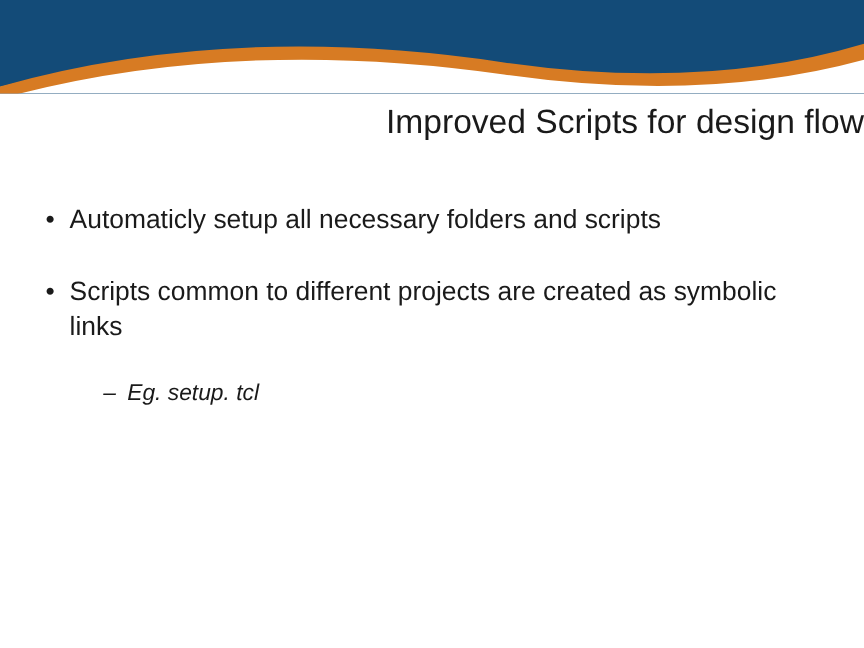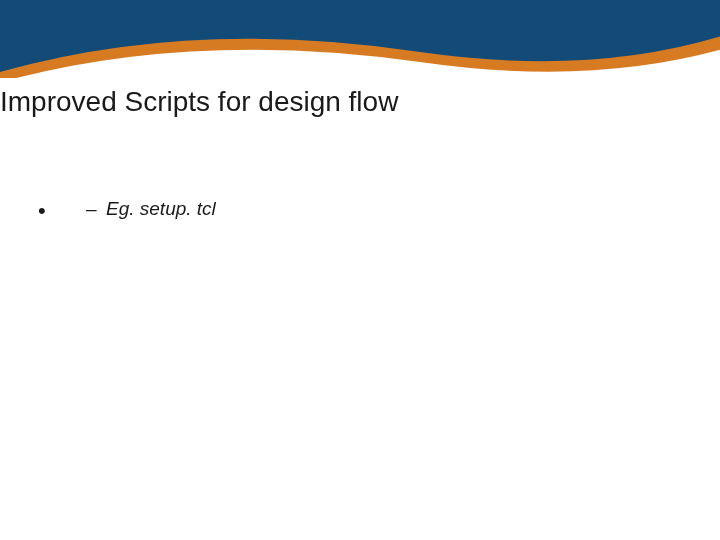--- a/index.html
+++ b/index.html
@@ -12,21 +12,21 @@
     height: 78px;
     background: #134b78;
     overflow: hidden;
   }
   .banner svg { position: absolute; top: 0; left: 0; }
 
   .title {
     position: absolute;
     top: 86px;
     left: 0; right: 0;
-    text-align: left;
+    text-align: right;
     font-size: 28px;
     color: #1a1a1a;
     font-weight: 400;
   }
 
   .content {
     position: absolute;
     top: 168px;
     left: 30px;
     right: 30px;
@@ -79,20 +79,24 @@
     <path d="M -20 78 Q 180 20 420 55 Q 600 80 740 35 L 740 78 Z" fill="#ffffff"></path>
     <path d="M -20 78 Q 180 16 420 52 Q 600 78 740 30 L 740 44 Q 600 88 420 62 Q 180 28 -20 88 Z" fill="#d77b23"></path>
   </svg>
 </div>
 
 <h1 class="title">Improved Scripts for design flow</h1>
 
 <div class="content">
   <ul class="top">
     <li>
+      <span class="li-text">Automaticly setup all necessary folders and scripts</span>
+    </li>
+    <li>
+      <span class="li-text">Scripts common to different projects are created as symbolic links</span>
       <ul class="sub">
         <li>
           <span>Eg. setup. tcl</span>
         </li>
       </ul>
     </li>
   </ul>
 </div>
 
 </body></html>

